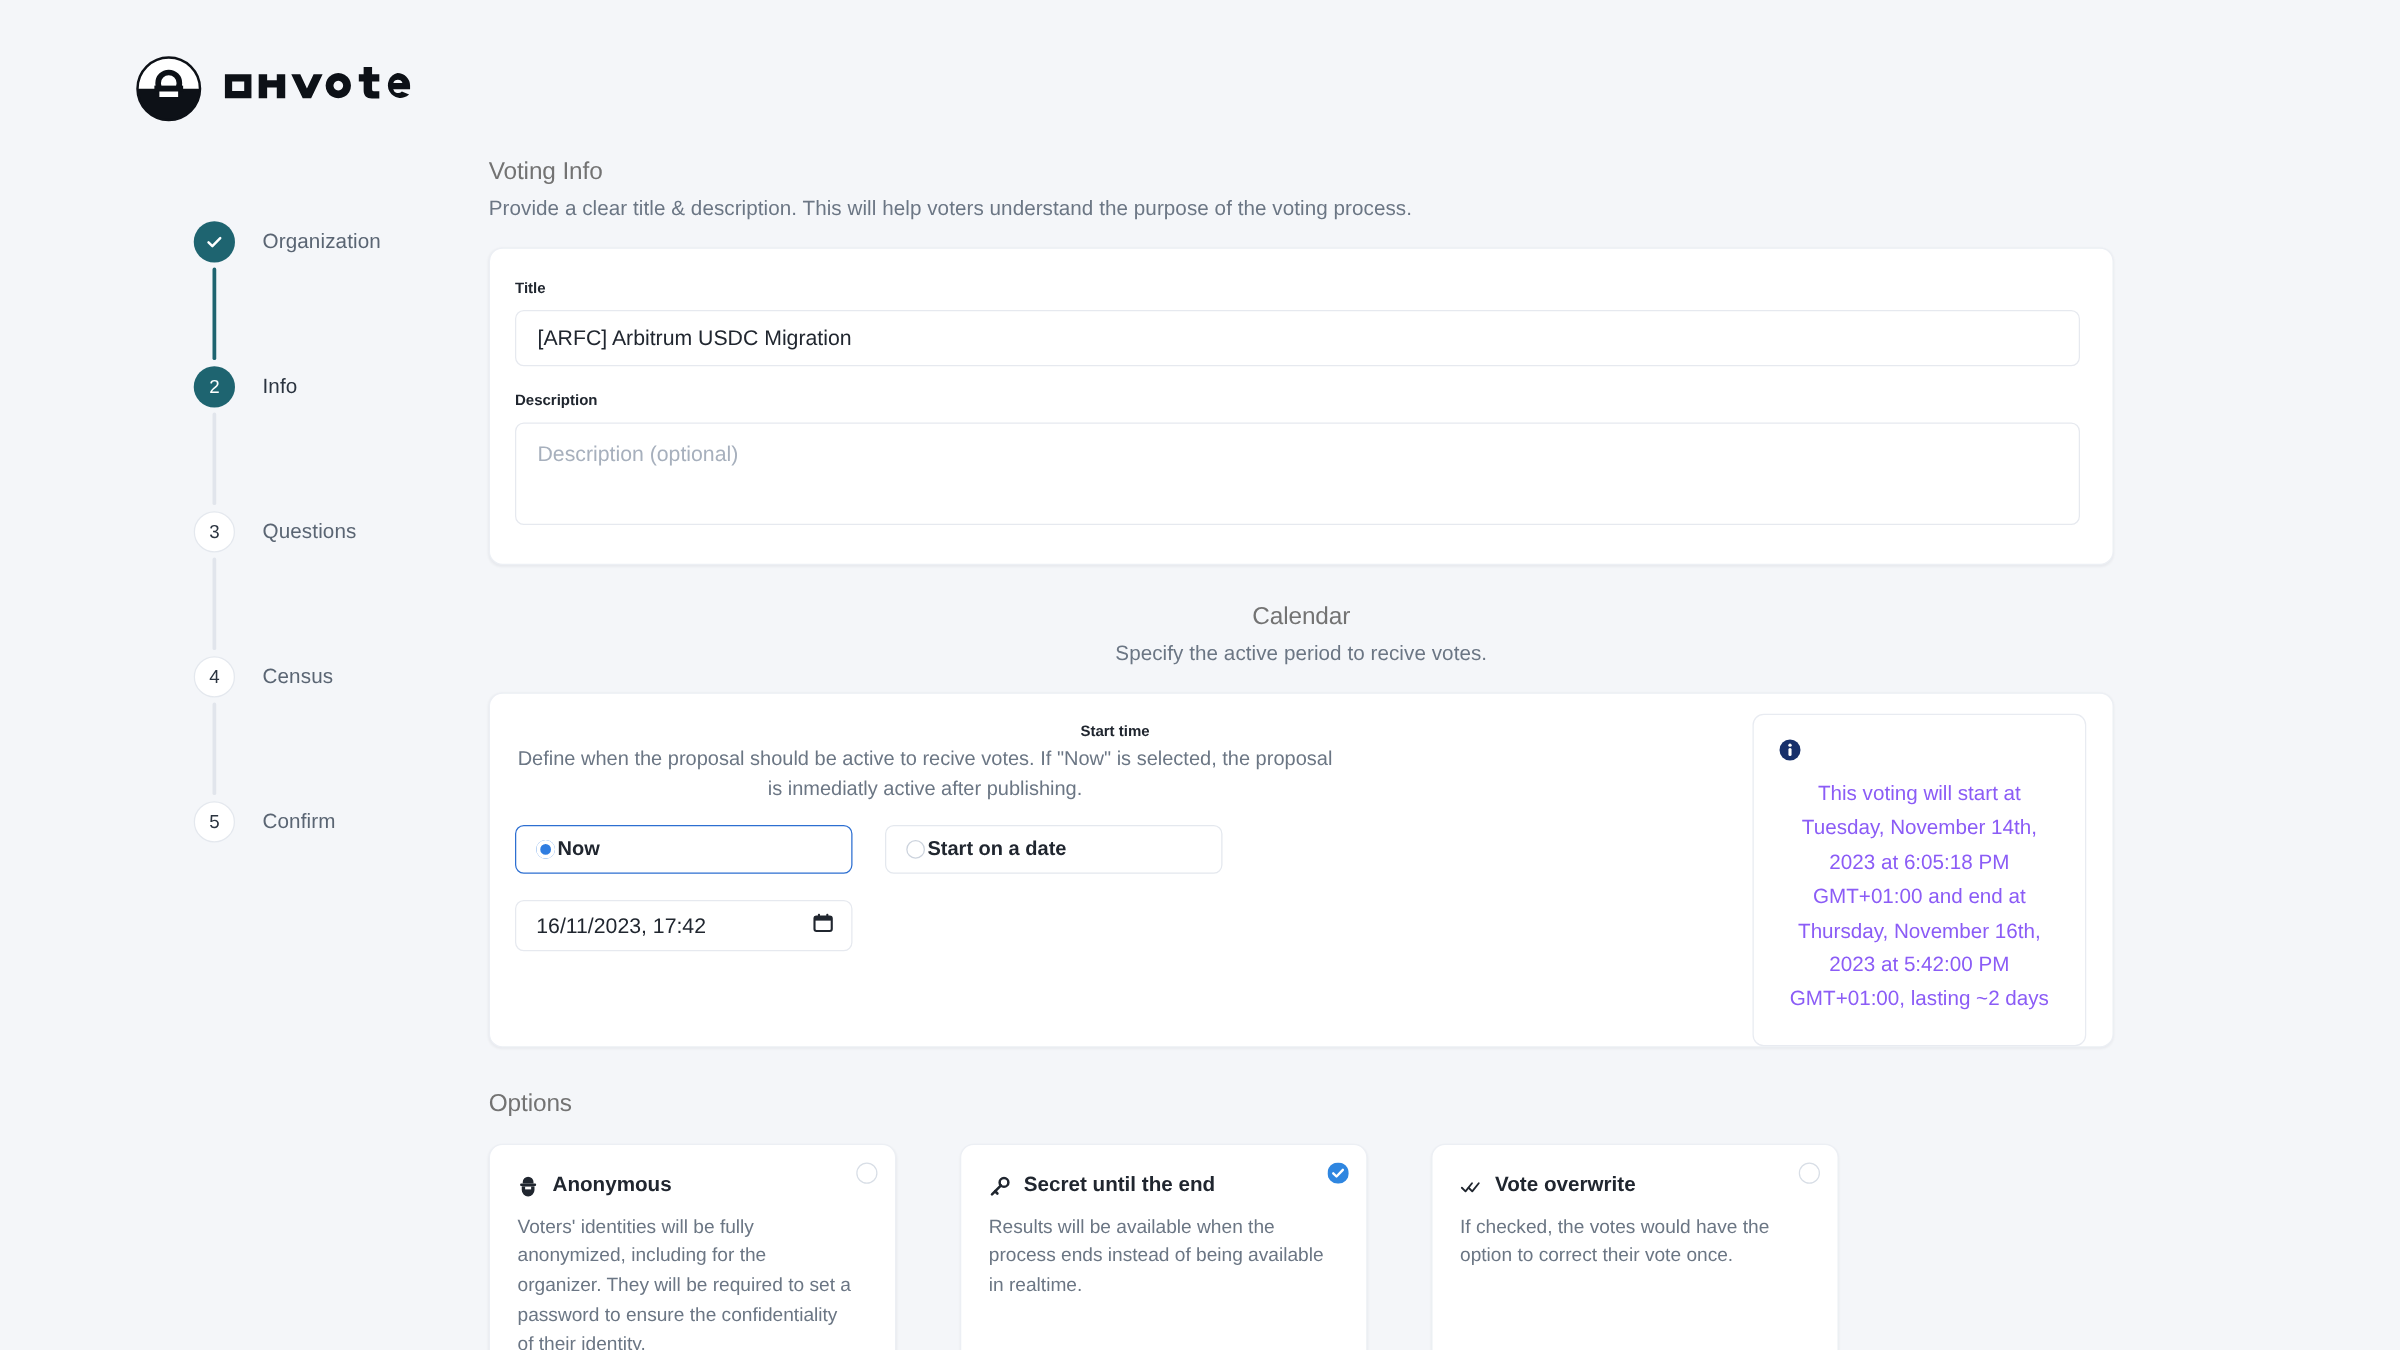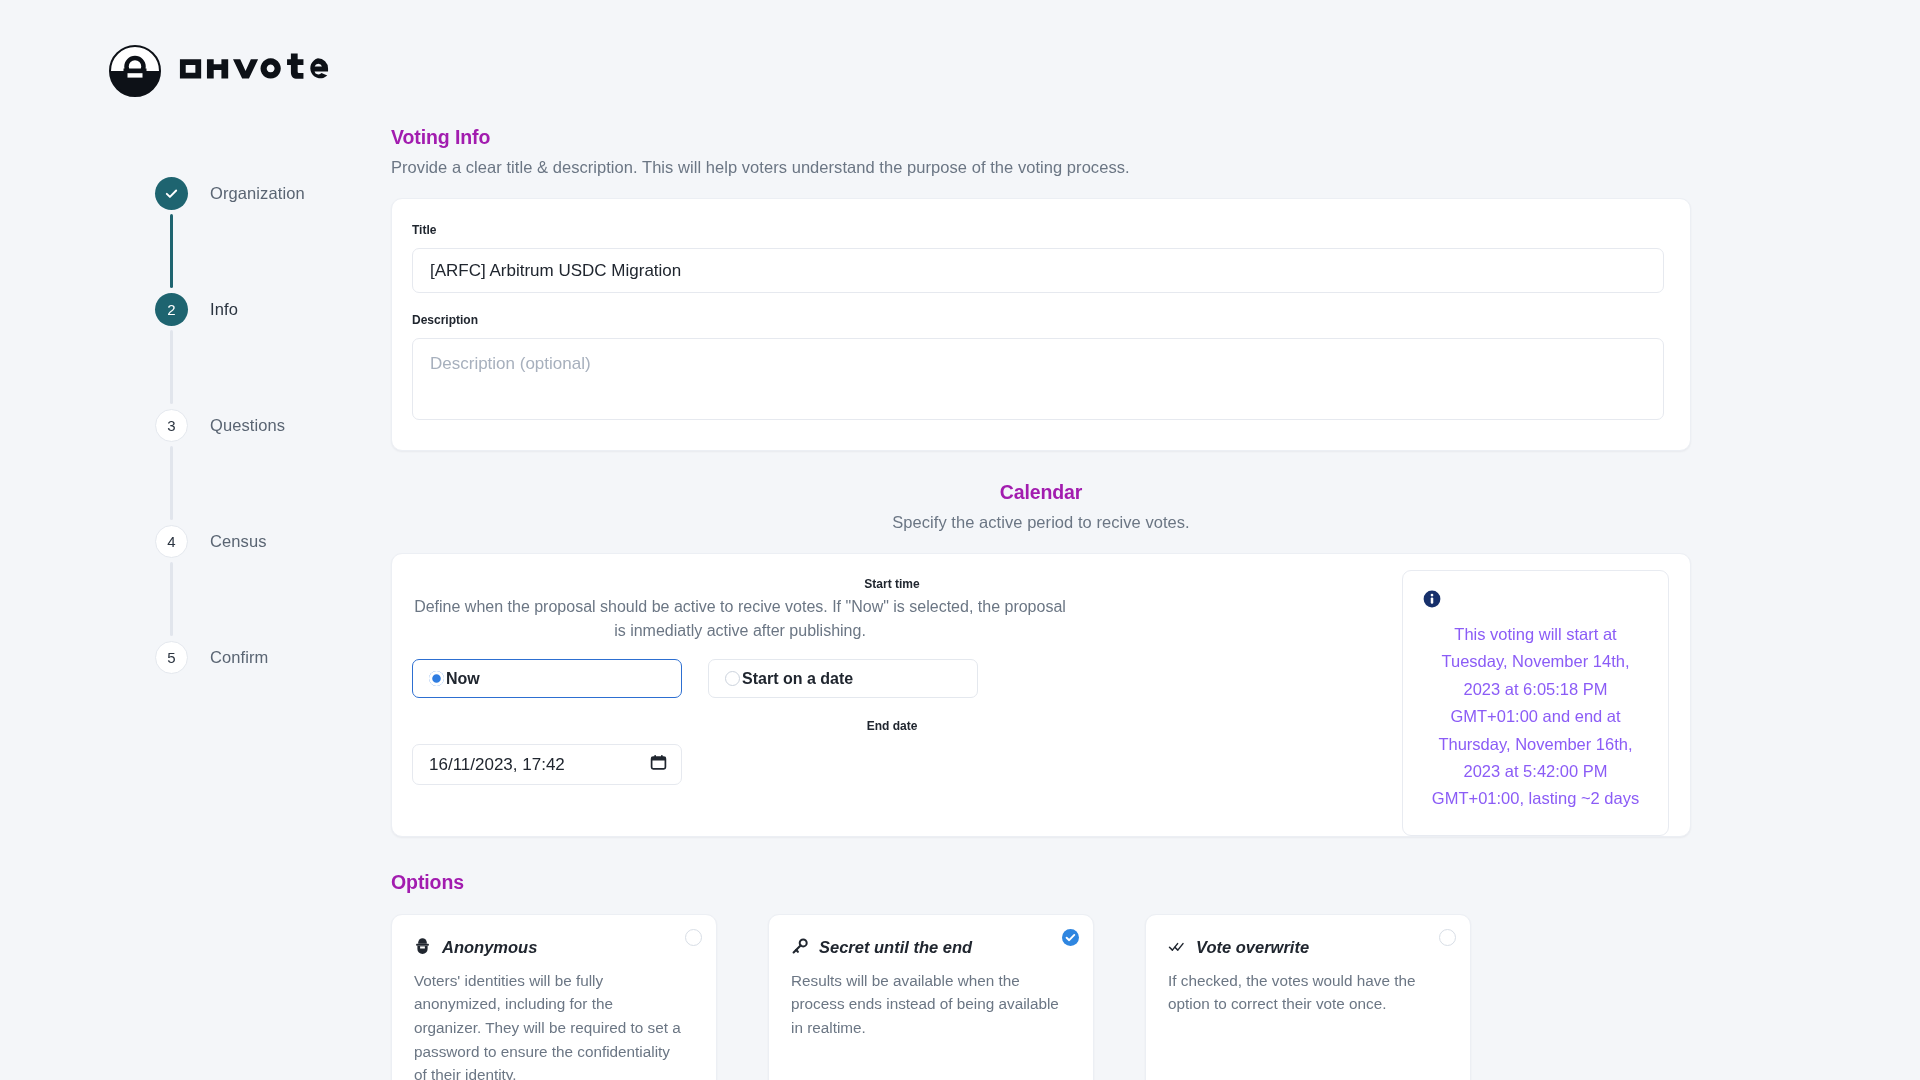--- a/index.html
+++ b/index.html
@@ -32,21 +32,21 @@
   .step-label { margin-left: 22px; font-size: 16.5px; color: #5a6573; letter-spacing: .1px; }
   .step-label.active { color: #2b3440; }
   .connector { width: 2.5px; height: 74px; margin-left: 15px; border-radius: 2px; }
   .connector.filled { background: #1e6470; }
   .connector.empty  { background: #e1e5ec; }
   .check-glyph { width: 15px; height: 15px; display: block; }
 
   
   .main { position: absolute; left: 391px; top: 126px; width: 1300px; }
 
-  .section-title { font-size: 19.5px; font-weight: 700; color: #a21caf; letter-spacing: -.1px; }
+  .section-title { font-size: 19.5px; font-weight: 400; color: #737373; letter-spacing: -.1px; }
   .section-sub { font-size: 16.5px; color: #6b7684; margin-top: 9px; letter-spacing: .05px; }
 
   .card {
     background: #ffffff; border-radius: 11px; border: 1px solid #eceff4;
     box-shadow: 0 1px 2px rgba(16,24,40,.05);
   }
 
   .panel { padding: 24px 26px 26px 20px; margin-top: 21px; }
 
   .field-label { font-size: 12px; font-weight: 700; color: #20262f; }
@@ -104,21 +104,21 @@
   .info-text { margin-top: 13px; font-size: 16.5px; line-height: 1.66; color: #8b5cf6; }
 
   
   .options-head { margin-top: 34px; }
   .options-grid { display: flex; gap: 51px; margin-top: 20px; }
   .opt-card {
     flex: 0 0 326px; background: #fff; border-radius: 11px;
     border: 1px solid #eceff4; box-shadow: 0 1px 2px rgba(16,24,40,.05);
     padding: 23px 22px 24px 22px; position: relative; min-height: 142px; cursor: pointer;
   }
-  .opt-head { display: flex; align-items: flex-start; gap: 11px; font-style: italic; }
+  .opt-head { display: flex; align-items: flex-end; gap: 11px; }
   .opt-title { font-size: 16.5px; font-weight: 700; color: #20262f; }
   .opt-icon { width: 17px; height: 17px; display: block; }
   .opt-desc { margin-top: 12px; font-size: 15.3px; line-height: 1.55; color: #6b7684; max-width: 268px; }
   .opt-toggle {
     position: absolute; top: 14px; right: 14px;
     width: 17px; height: 17px; border-radius: 50%;
     border: 1.4px solid #d8dee6; background: #fff;
   }
   .opt-toggle.checked { border: none; background: transparent; }
   .check-badge { width: 17px; height: 17px; display: block; }
@@ -227,21 +227,20 @@
                 <span class="radio-dot on"></span>
                 <span>Now</span>
               </div>
               <div class="radio-opt">
                 <span class="radio-dot"></span>
                 <span>Start on a date</span>
               </div>
             </div>
 
             <div style="margin-top:21px;">
-              <div class="field-label">End date</div>
               <div class="date-input-wrap">
                 <span class="date-value">16/11/2023, 17:42</span>
                 <span>
                   <svg width="17" height="17" viewBox="0 0 17 17">
                     <rect x="1.6" y="3.2" width="13.8" height="11.6" rx="1.6" fill="none" stroke="#20262f" stroke-width="1.7"></rect>
                     <rect x="1.6" y="3.2" width="13.8" height="3.3" fill="#20262f"></rect>
                     <rect x="4.3" y="1" width="1.7" height="3.2" rx=".7" fill="#20262f"></rect>
                     <rect x="11" y="1" width="1.7" height="3.2" rx=".7" fill="#20262f"></rect>
                   </svg>
                 </span>

